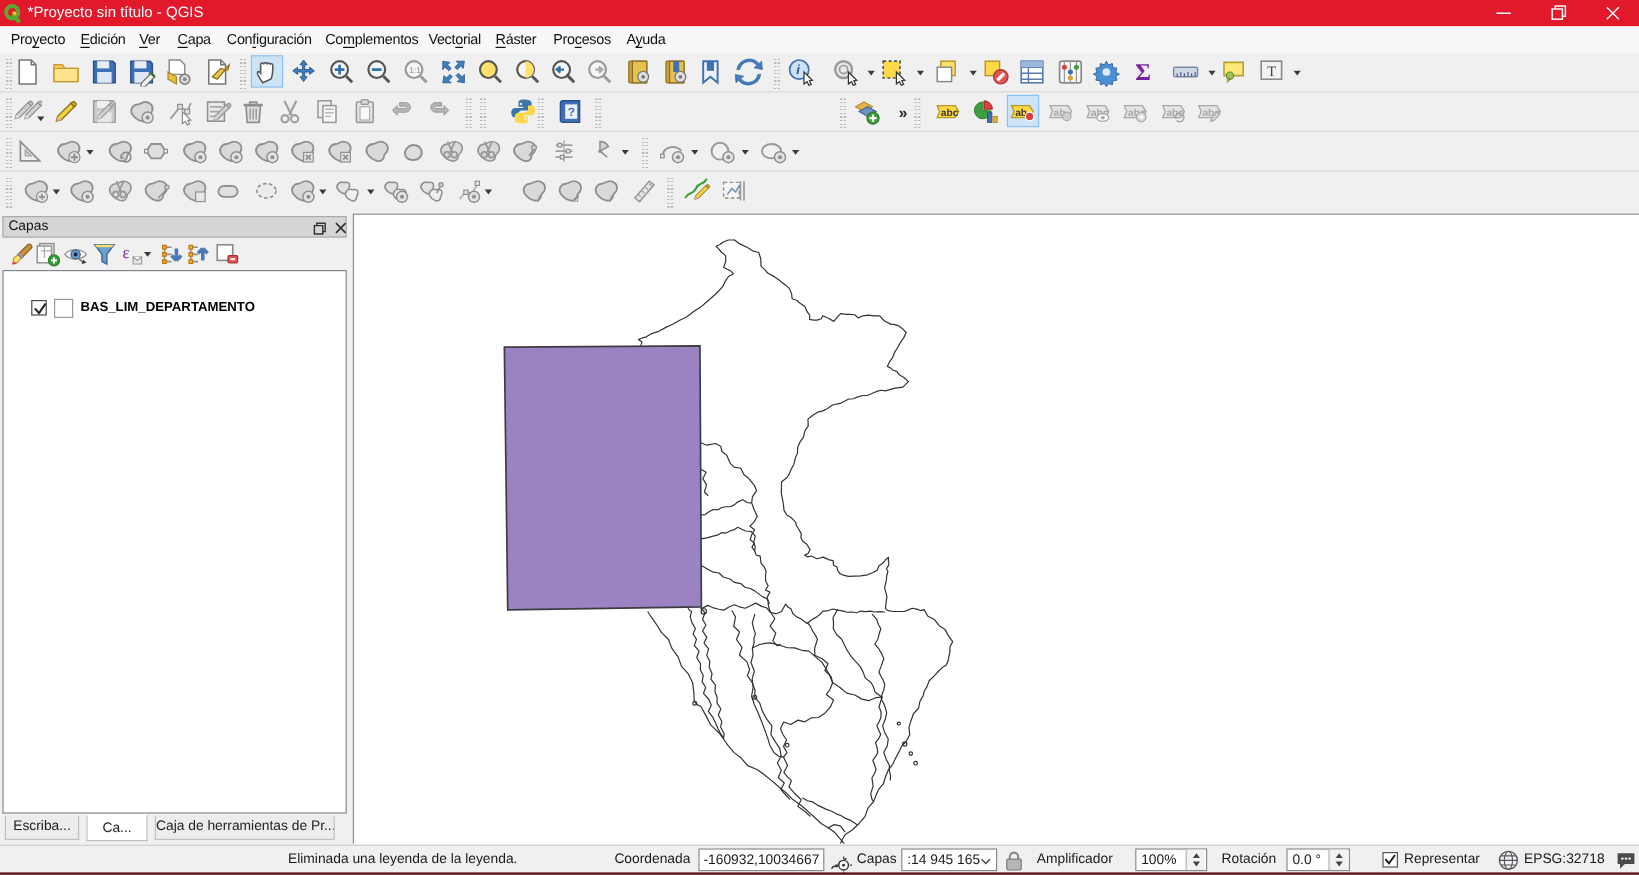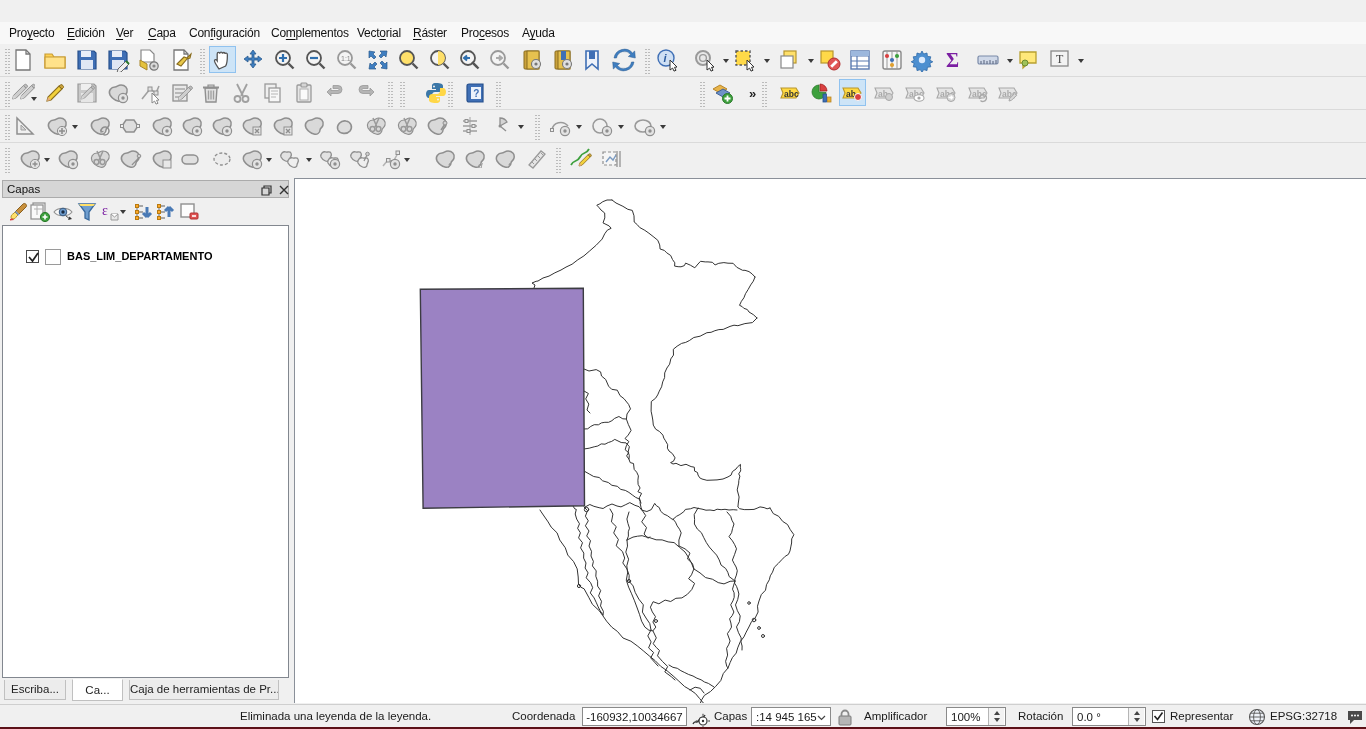--- a/index.html
+++ b/index.html
@@ -37,20 +37,35 @@
 
 #status{left:0;top:704px;width:1366px;height:23px;background:#f0f0f0;border-top:1px solid #cfcfcf;font-size:11.5px;color:#1a1a1a;}
 #status .box{position:absolute;background:#fff;border:1px solid #8a8a8a;font-size:11.5px;color:#1a1a1a;}
 #status .lbl{position:absolute;top:5px;}
 .spin{position:absolute;right:1px;top:0;width:16px;height:100%;border-left:1px solid #b5b5b5;background:#f2f2f2;}
 .spin:before{content:"";position:absolute;left:4.5px;top:3px;border-left:3.5px solid transparent;border-right:3.5px solid transparent;border-bottom:4px solid #444;}
 .spin:after{content:"";position:absolute;left:4.5px;bottom:3px;border-left:3.5px solid transparent;border-right:3.5px solid transparent;border-top:4px solid #444;}
 #maroon{left:0;top:727px;width:1366px;height:2px;background:#5c1118;}
 </style></head><body>
 <div id="win">
+    <div class="abs" id="title">
+      <div class="abs" style="left:3px;top:3px"><svg width="16" height="16" viewBox="0 0 16 16">
+          <circle cx="7.2" cy="7.2" r="5.2" fill="none" stroke="#5ca82e" stroke-width="3.2"></circle>
+          <path d="M8 8.2L13.6 13a1.9 1.9 0 0 1-2.7 2.7L6.2 10z" fill="#5ca82e"></path>
+          <path d="M6.8 7l2.8-.6 1.6 2.2-2.6 1.8z" fill="#f5a623"></path>
+          <path d="M7.6 7.6l2 1.4 1-0.6-1.2-1.8z" fill="#ffd94a"></path>
+        </svg></div>
+      <div class="txt" style="left:23px">*Proyecto sin título - QGIS</div>
+      <svg class="abs" style="left:1238px;top:0" width="128" height="22">
+        <path d="M9 11h12" stroke="#fff" stroke-width="1.2"></path>
+        <rect x="55.5" y="7.5" width="8.5" height="8.5" fill="none" stroke="#fff" stroke-width="1.2"></rect>
+        <path d="M58 7.5V5h8.5v8.5H64" fill="none" stroke="#fff" stroke-width="1.2"></path>
+        <path d="M101 6l10 10M111 6l-10 10" stroke="#fff" stroke-width="1.2"></path>
+      </svg>
+    </div>
     <div class="abs" id="menubar">
       <span class="mi" style="left:9px">Pro<u>y</u>ecto</span>
       <span class="mi" style="left:67px"><u>E</u>dición</span>
       <span class="mi" style="left:116px"><u>V</u>er</span>
       <span class="mi" style="left:148px"><u>C</u>apa</span>
       <span class="mi" style="left:189px">Con<u>f</u>iguración</span>
       <span class="mi" style="left:271px">Co<u>m</u>plementos</span>
       <span class="mi" style="left:357px">Vect<u>o</u>rial</span>
       <span class="mi" style="left:413px"><u>R</u>áster</span>
       <span class="mi" style="left:461px">Pro<u>c</u>esos</span>
@@ -912,21 +927,21 @@
       <div class="box" style="left:751px;top:2px;width:80px;height:19px;padding:3px 0 0 4px">:14 945 165<svg style="position:absolute;right:4px;top:7px" width="9" height="6">
           <path d="M1 1l3.5 3.5L8 1" fill="none" stroke="#444" stroke-width="1.2"></path>
         </svg></div>
       <div class="abs" style="left:837px;top:3px"><svg width="16" height="20" viewBox="0 0 16 20">
           <rect x="2" y="8" width="12" height="9" rx="1" fill="#b5b5b5" stroke="#7a7a7a"></rect>
           <path d="M4.5 8V6a3.5 3.5 0 0 1 7 0v2" fill="none" stroke="#8a8a8a" stroke-width="1.8"></path>
         </svg></div>
       <span class="lbl" style="left:864px">Amplificador</span>
       <div class="box" style="left:946px;top:2px;width:60px;height:19px;padding:3px 0 0 4px">100%<div class="spin"></div></div>
       <span class="lbl" style="left:1018px">Rotación</span>
-      <div class="box" style="left:1072px;top:2px;width:74px;height:19px;padding:3px 0 0 4px">0.0 °<div class="spin"></div></div>
+      <div class="box" style="left:1072px;top:2px;width:53px;height:19px;padding:3px 0 0 4px">0.0 °<div class="spin"></div></div>
       <div class="abs" style="left:1152px;top:5px;width:13px;height:13px;background:#fff;border:1px solid #555">
         <svg width="13" height="13" style="position:absolute;left:-1px;top:-1px">
           <path d="M2.5 6l3 3.5L10.5 2.5" fill="none" stroke="#222" stroke-width="1.6"></path>
         </svg>
       </div>
       <span class="lbl" style="left:1170px">Representar</span>
       <div class="abs" style="left:1248px;top:3px"><svg width="18" height="18" viewBox="0 0 18 18">
           <circle cx="9" cy="9" r="7.5" fill="#eef2f8" stroke="#555" stroke-width="1.1"></circle>
           <ellipse cx="9" cy="9" rx="3.4" ry="7.5" fill="none" stroke="#555" stroke-width="0.9"></ellipse>
           <path d="M1.5 9h15M2.5 5.2h13M2.5 12.8h13" stroke="#555" stroke-width="0.9"></path>

